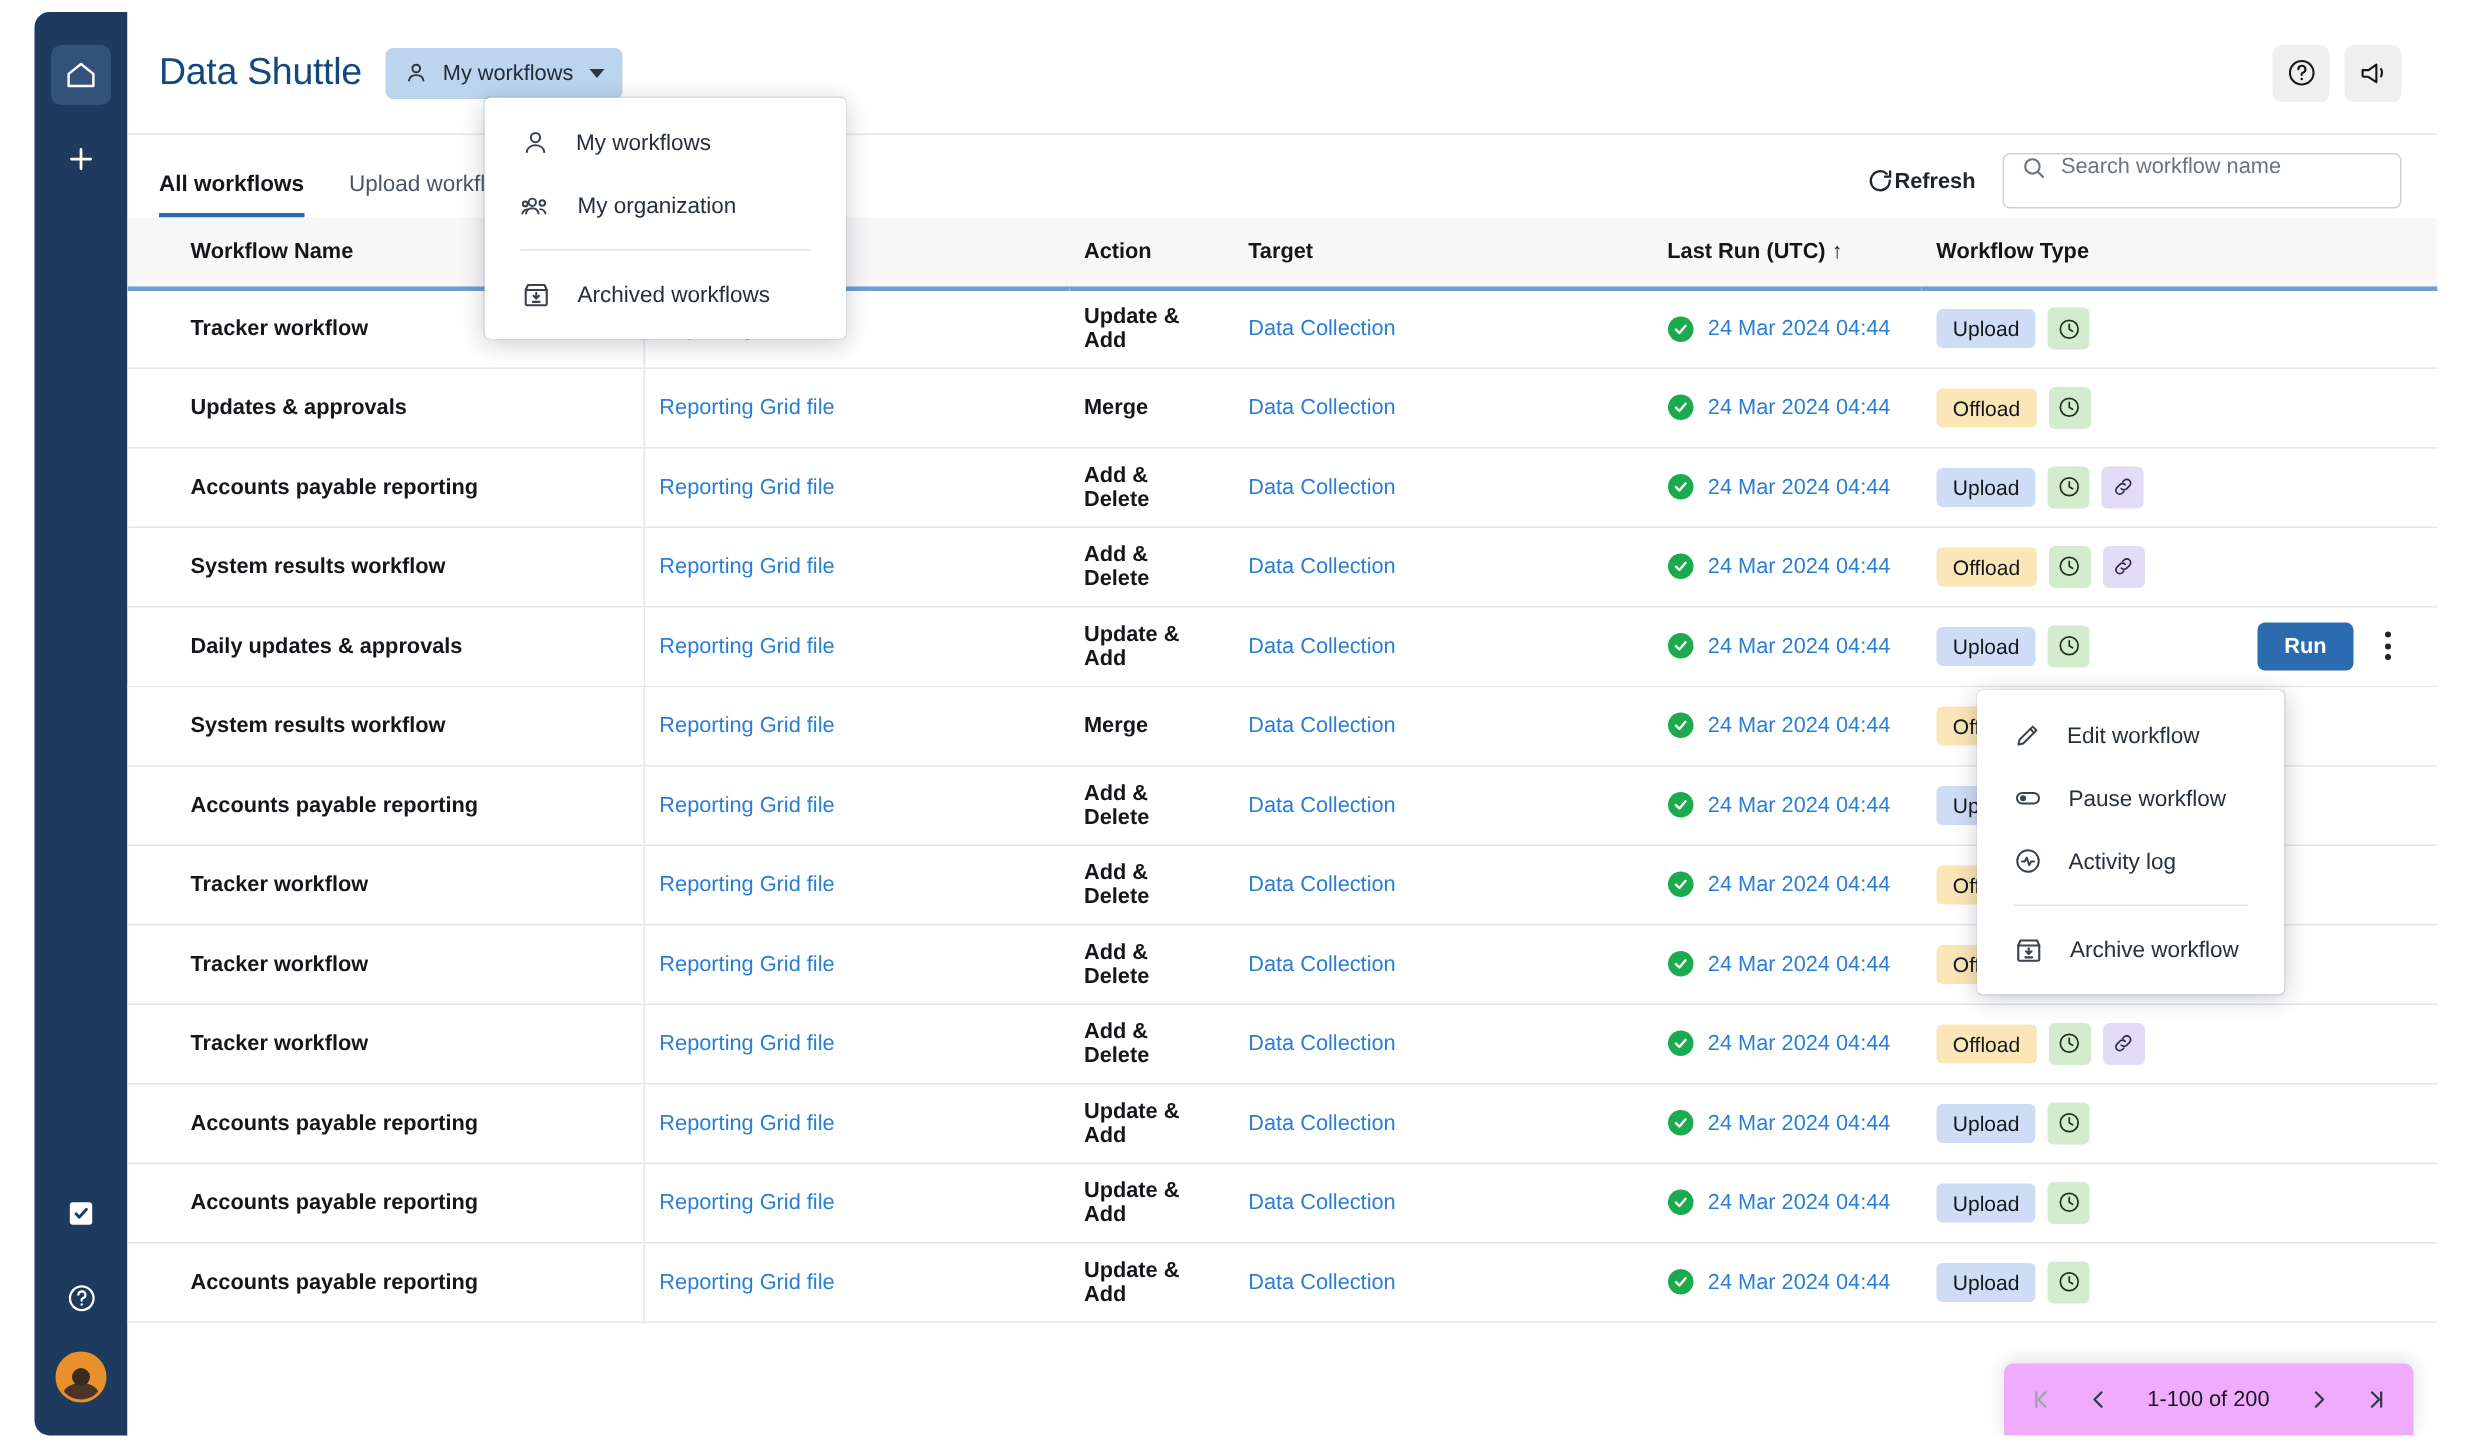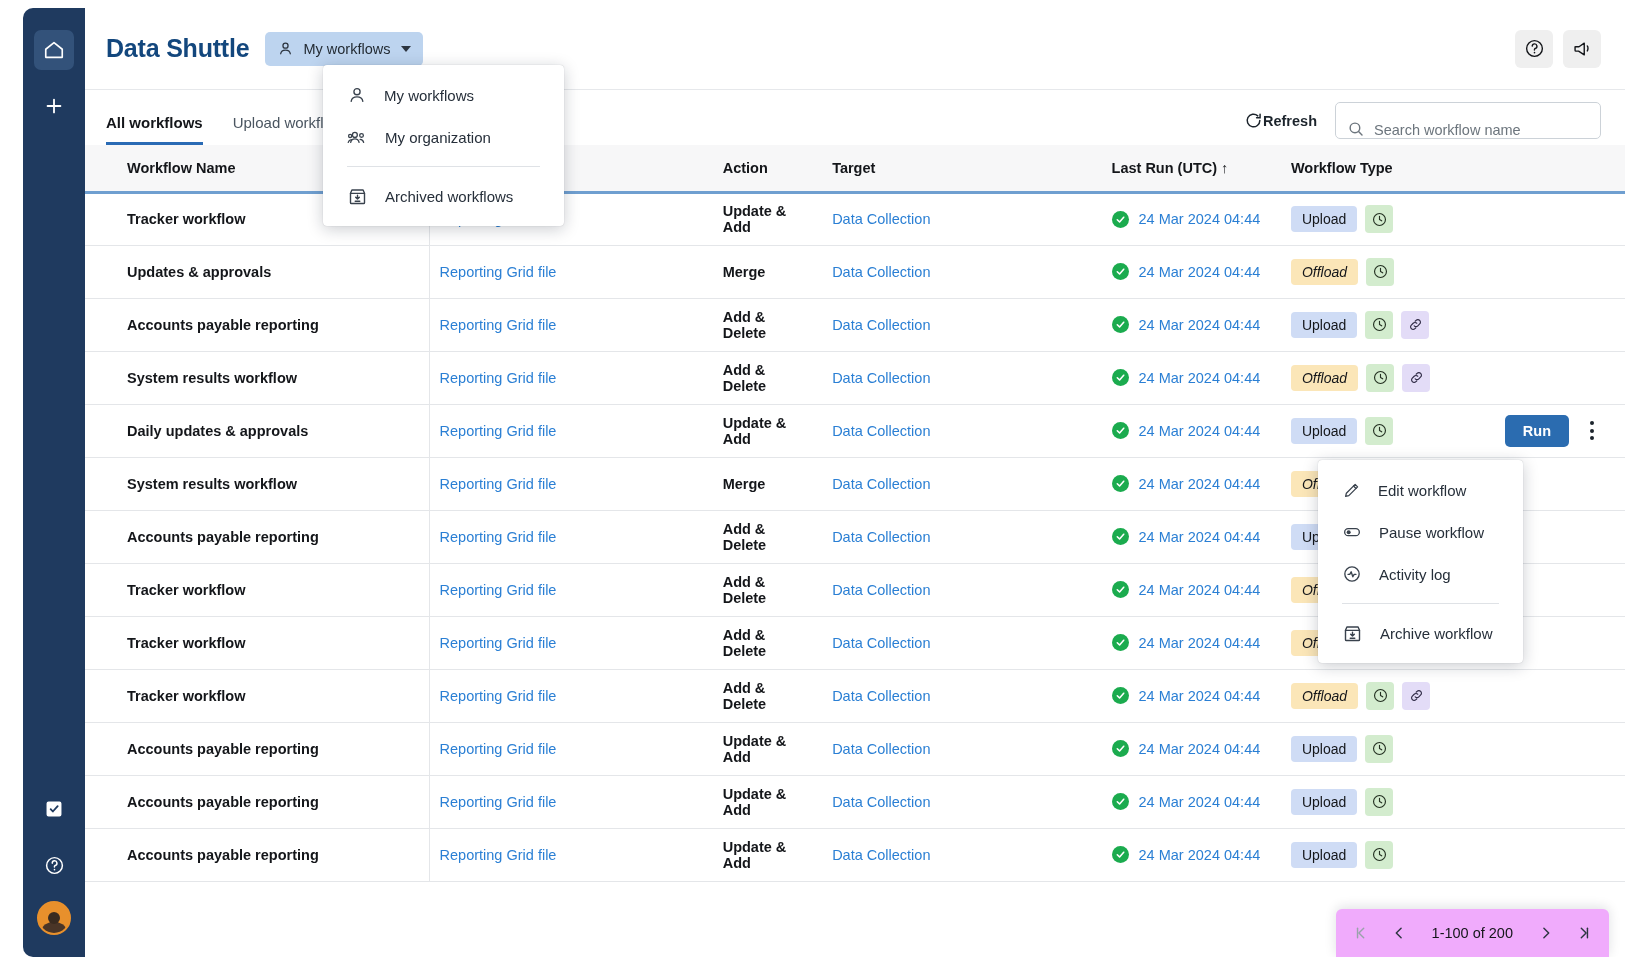--- a/index.html
+++ b/index.html
@@ -81,21 +81,21 @@
   .topbar {
     position: relative;
     height: 82px;
     display: flex;
     align-items: center;
     padding: 0 24px 0 21px;
     border-bottom: 1px solid #e6e8eb;
   }
   .app-title {
     font-size: 25px;
-    font-weight: bold;
+    font-weight: normal;
     color: #13477d;
     letter-spacing: -0.2px;
   }
   .ws-switcher {
     margin-left: 16px;
     height: 34px;
     background: #bdd4ef;
     border-radius: 5px;
     display: flex;
     align-items: center;
@@ -157,21 +157,21 @@
   }
   .refresh {
     display: flex; align-items: center; gap: 0;
     font-size: 14.5px; font-weight: bold; color: #1c242c;
     cursor: pointer;
   }
   .searchbox {
     width: 266px; height: 37px;
     border: 1px solid #ccd2d8;
     border-radius: 5px;
-    display: flex; align-items: flex-end;
+    display: flex; align-items: flex-start;
     gap: 9px;
     padding: 0 11px;
     background: #fff;
   }
   .searchbox input {
     border: none; outline: none;
     font-size: 14.5px;
     color: #20262e;
     width: 100%;
     font-family: "Liberation Sans", sans-serif;
@@ -222,21 +222,21 @@
   .typecell { display: flex; align-items: center; gap: 8px; }
   .badge {
     height: 26px;
     border-radius: 4px;
     padding: 0 11px;
     display: flex; align-items: center;
     font-size: 14px;
     color: #14161a;
   }
   .badge.upload  { background: #cfdcf5; }
-  .badge.offload { background: #fbe6b8; font-style: italic; }
+  .badge.offload { background: #fbe6b8; }
   .sq {
     width: 28px; height: 28px;
     border-radius: 4px;
     display: flex; align-items: center; justify-content: center;
     cursor: pointer;
     flex: 0 0 auto;
   }
   .sq.green  { background: #d3ecce; }
   .sq.purple { background: #e3dcf7; }
 

